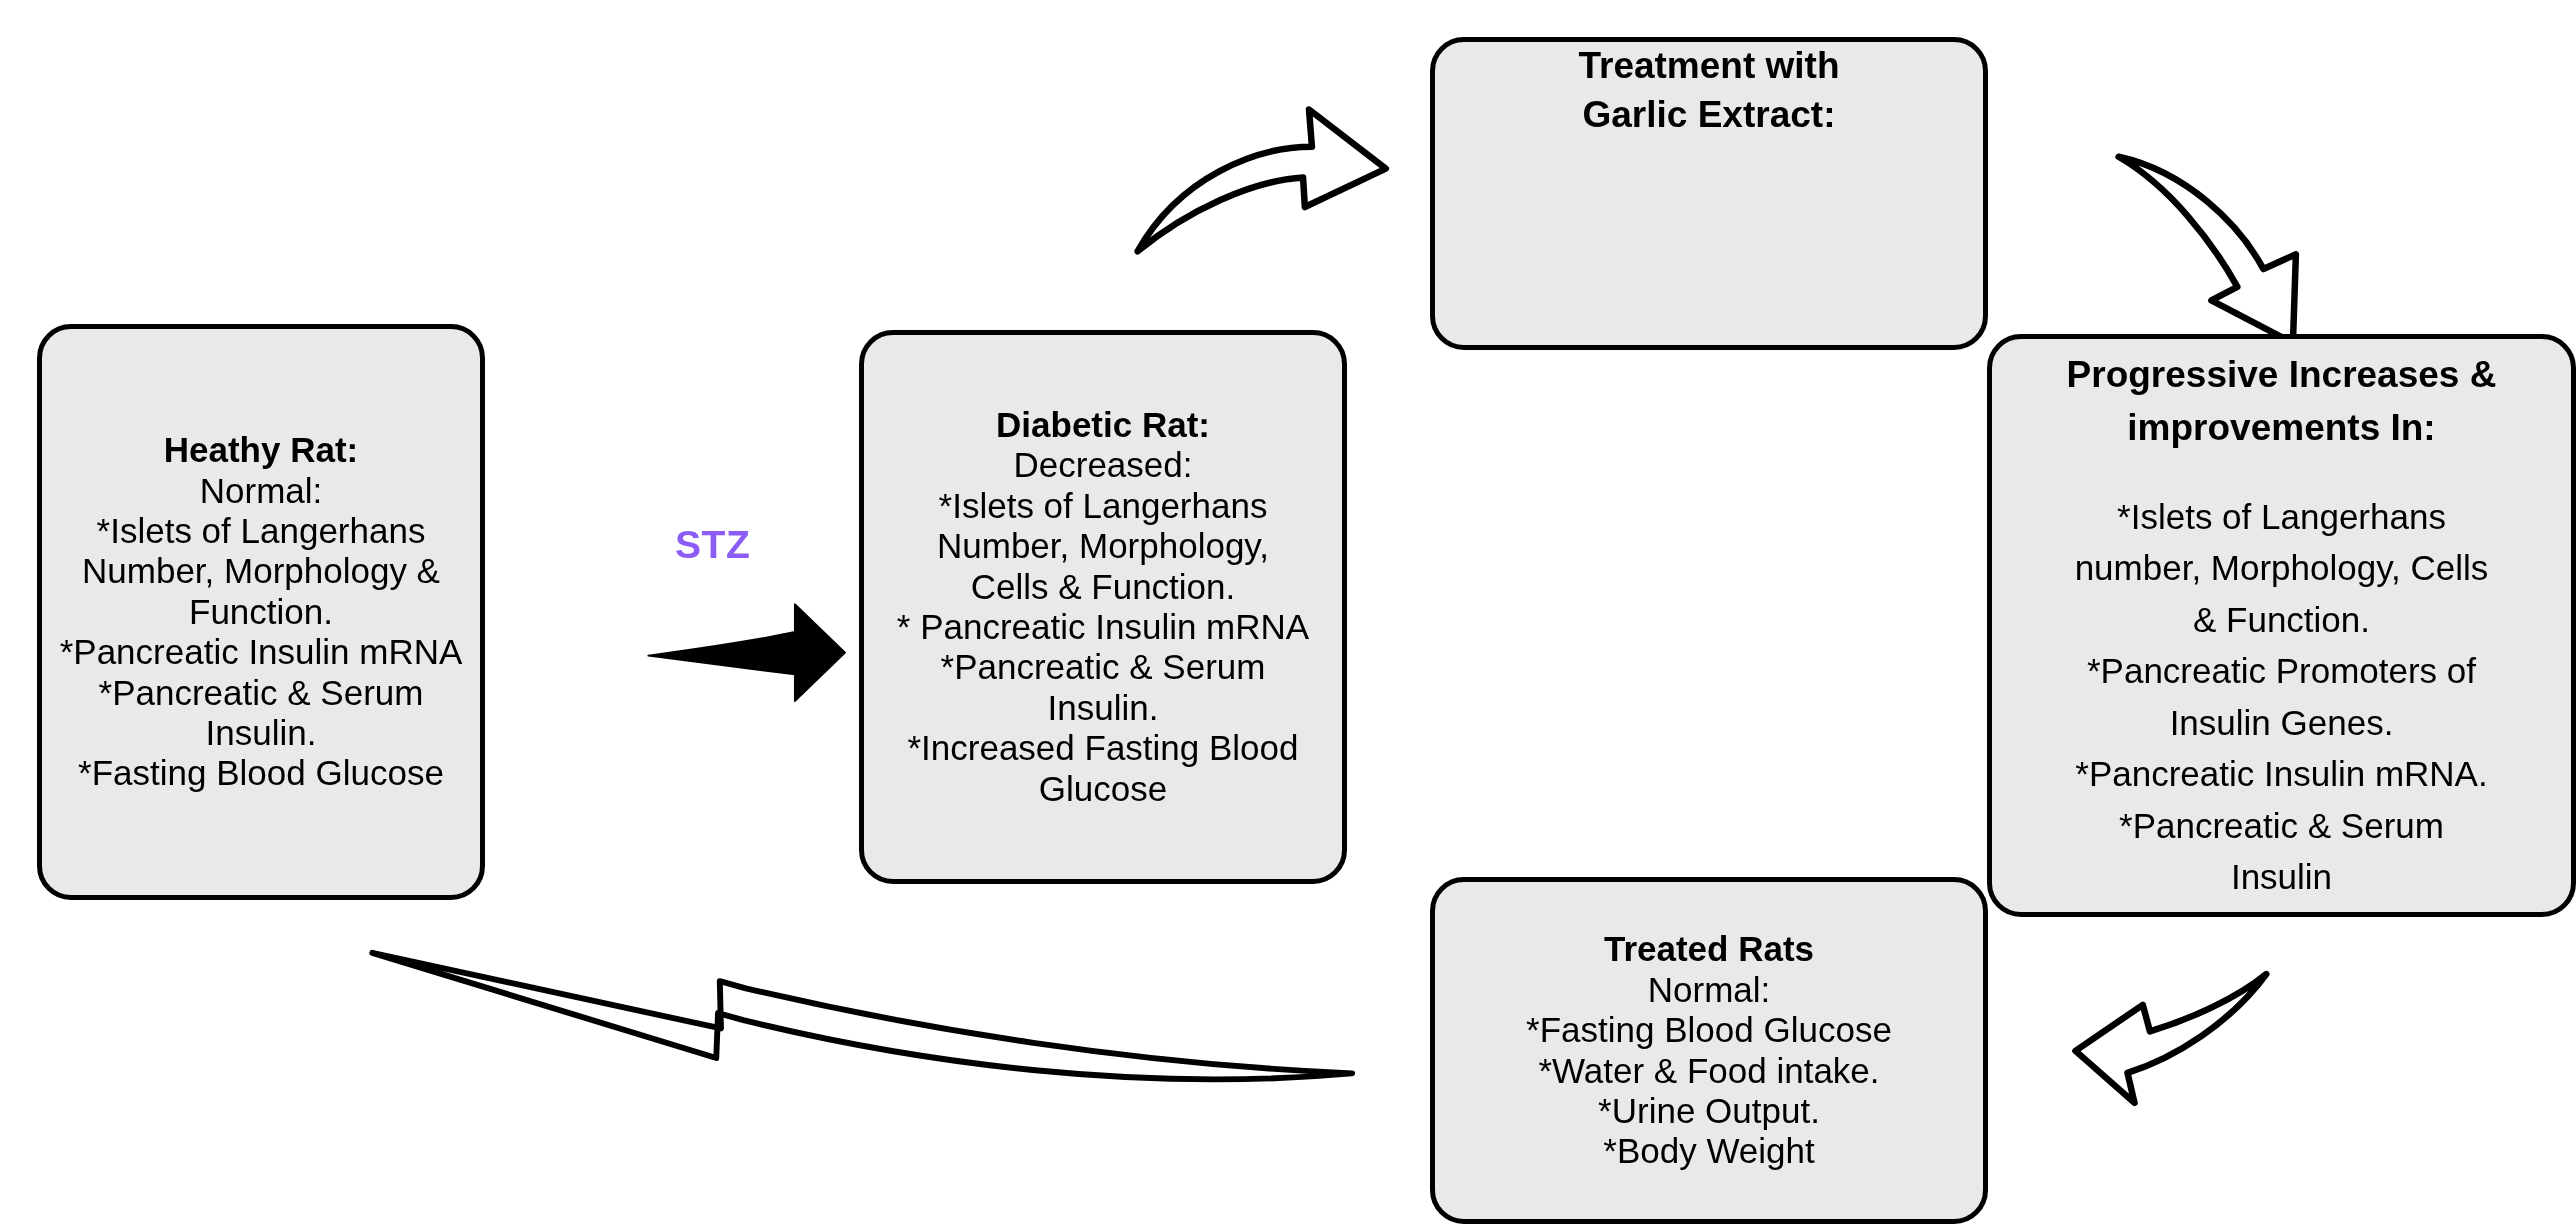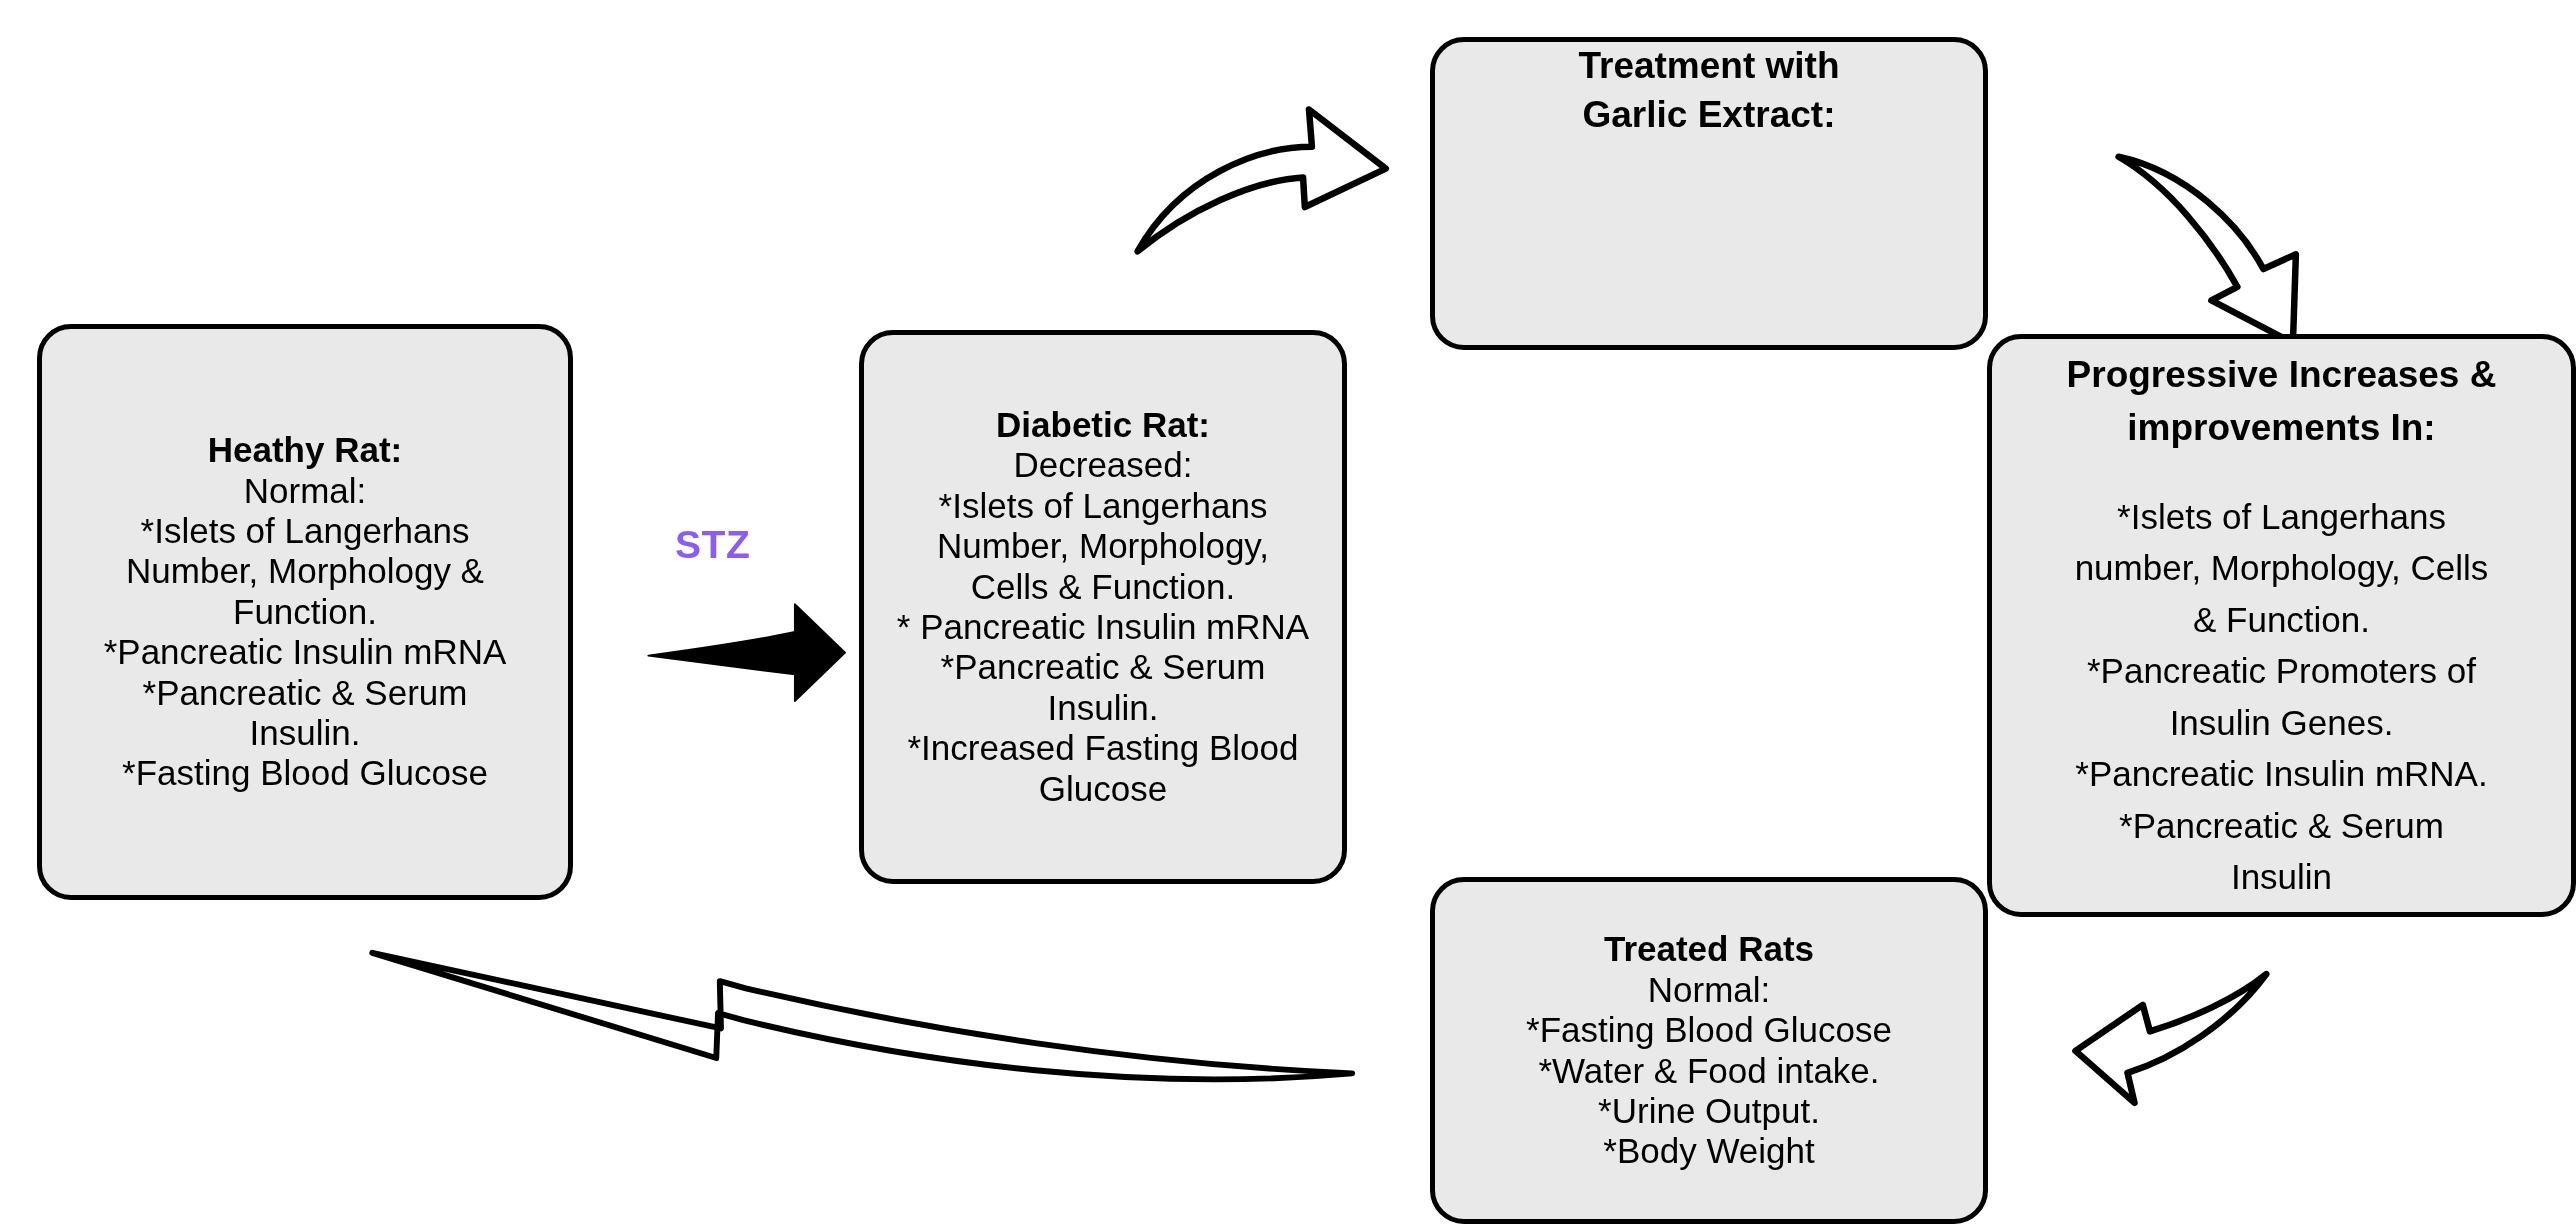--- a/index.html
+++ b/index.html
@@ -19,21 +19,21 @@
     justify-content:center;
     text-align:center;
     color:#000;
     overflow:hidden;
   }
   .node .title{font-weight:bold;}
   .node .body{font-weight:normal;}
   .node .line{display:block;white-space:nowrap;}
 
   
-  #node-healthy{left:37px;  top:324px;  width:536px;  height:576px;  font-size:35px; line-height:1.155;text-align:center;}
+  #node-healthy{left:37px;  top:324px;  width:448px;  height:576px;  font-size:35px; line-height:1.155;text-align:center;}
   #node-diabetic{left:859px;top:330px; width:488px;  height:554px;  font-size:35px; line-height:1.155;}
   #node-treatment{left:1430px;top:37px; width:558px;  height:313px;  font-size:37px; line-height:1.32; justify-content:flex-start; }
   #node-progressive{left:1987px;top:334px;width:589px; height:583px; font-size:35px; line-height:1.155;gap:11px;}
   #node-treated{left:1430px;top:877px; width:558px;  height:347px;  font-size:35px; line-height:1.155;}
 
   #node-treatment .title{font-size:37px;}
   #node-progressive .title{font-size:37px;}
   #node-progressive .gap{display:block;height:25px;}
 
   .stz-label{

